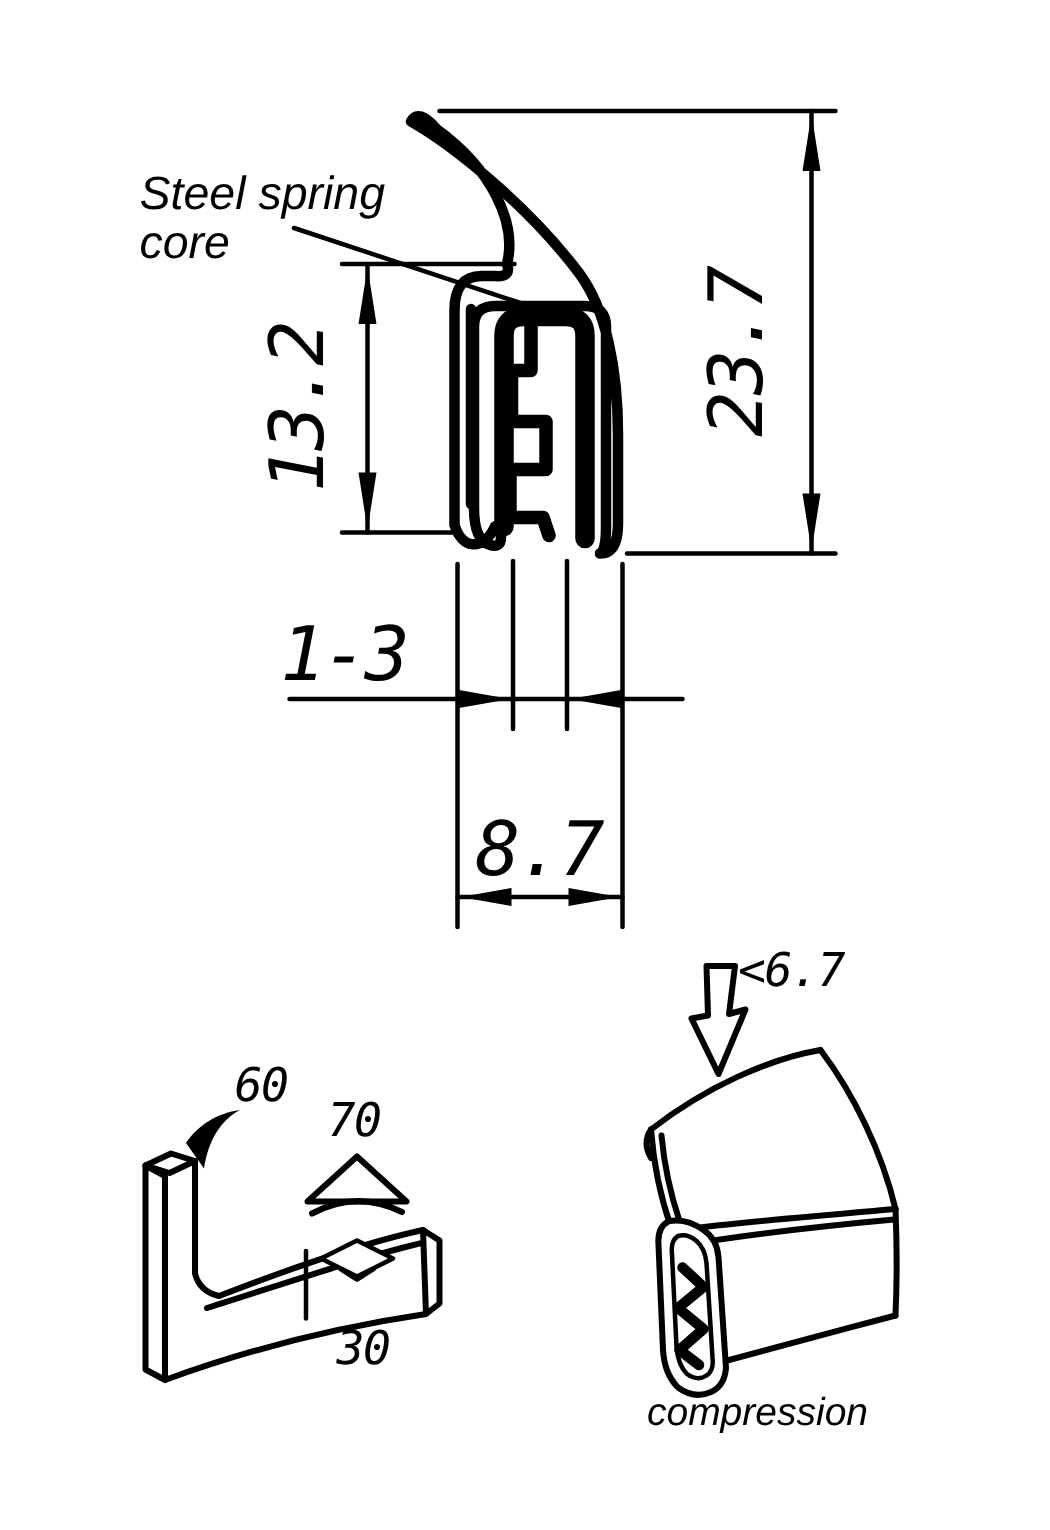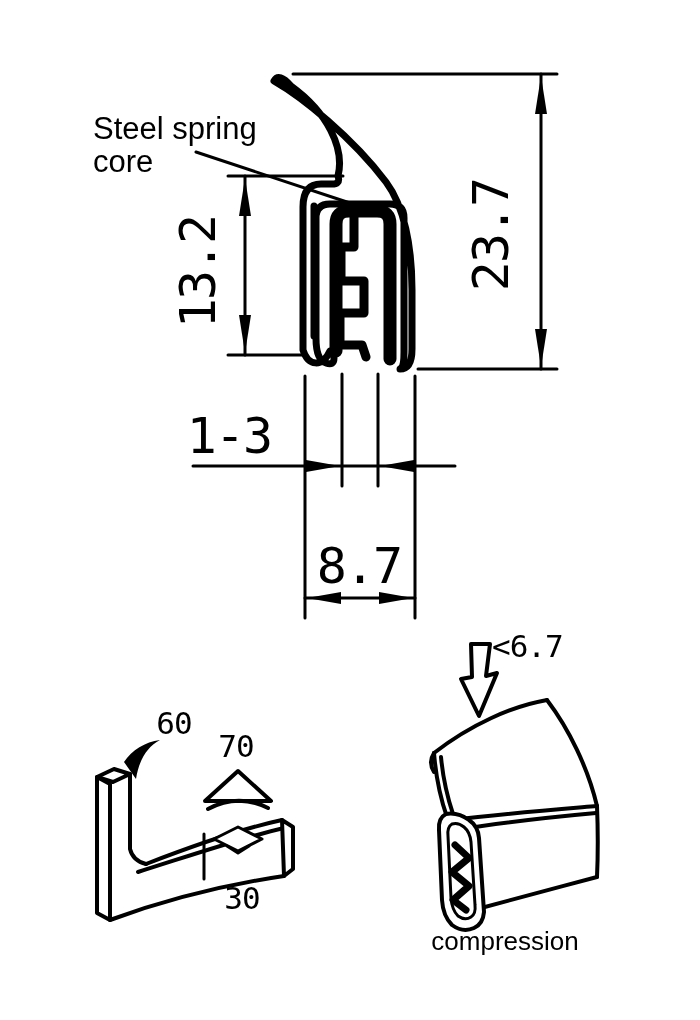--- a/index.html
+++ b/index.html
@@ -1,16 +1,16 @@
 <!DOCTYPE html>
 <html><head>
 <meta charset="utf-8">
 <style>
   html,body{margin:0;padding:0;background:#ffffff;}
-  .stage{position:relative;width:700px;height:1020px;background:#ffffff;overflow:hidden;}
+  .stage{position:relative;width:700px;height:1020px;background:#ffffff;overflow:hidden;font-style:italic;}
   svg{display:block;}
   .ink{stroke:#000000;fill:none;stroke-linecap:round;stroke-linejoin:round;}
   .thin{stroke-width:3;}
   .mid{stroke-width:4;}
   .outline{stroke-width:7;}
   .core{stroke-width:13;}
   .meander{stroke-width:9;}
   .zig{stroke-width:7;}
   .solid{fill:#000000;stroke:none;}
   .whitefill{fill:#ffffff;}

